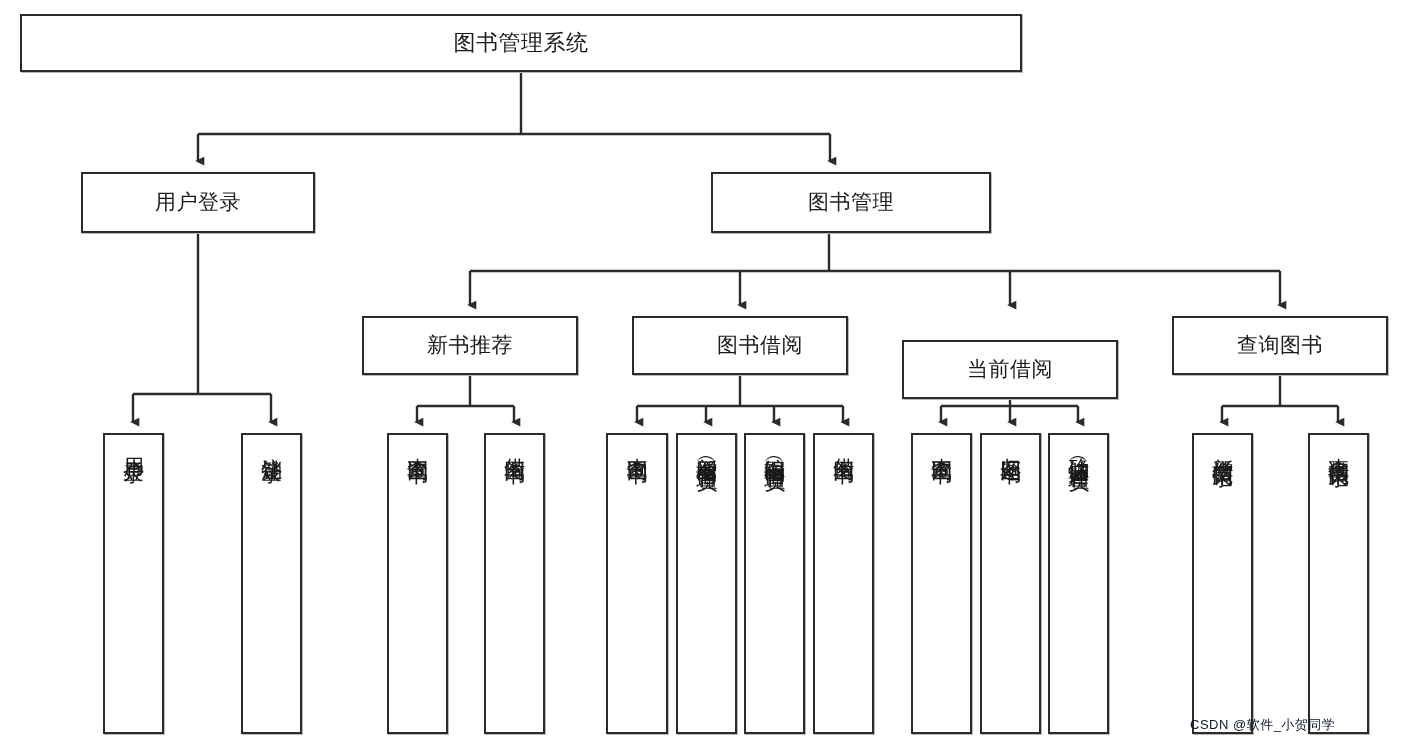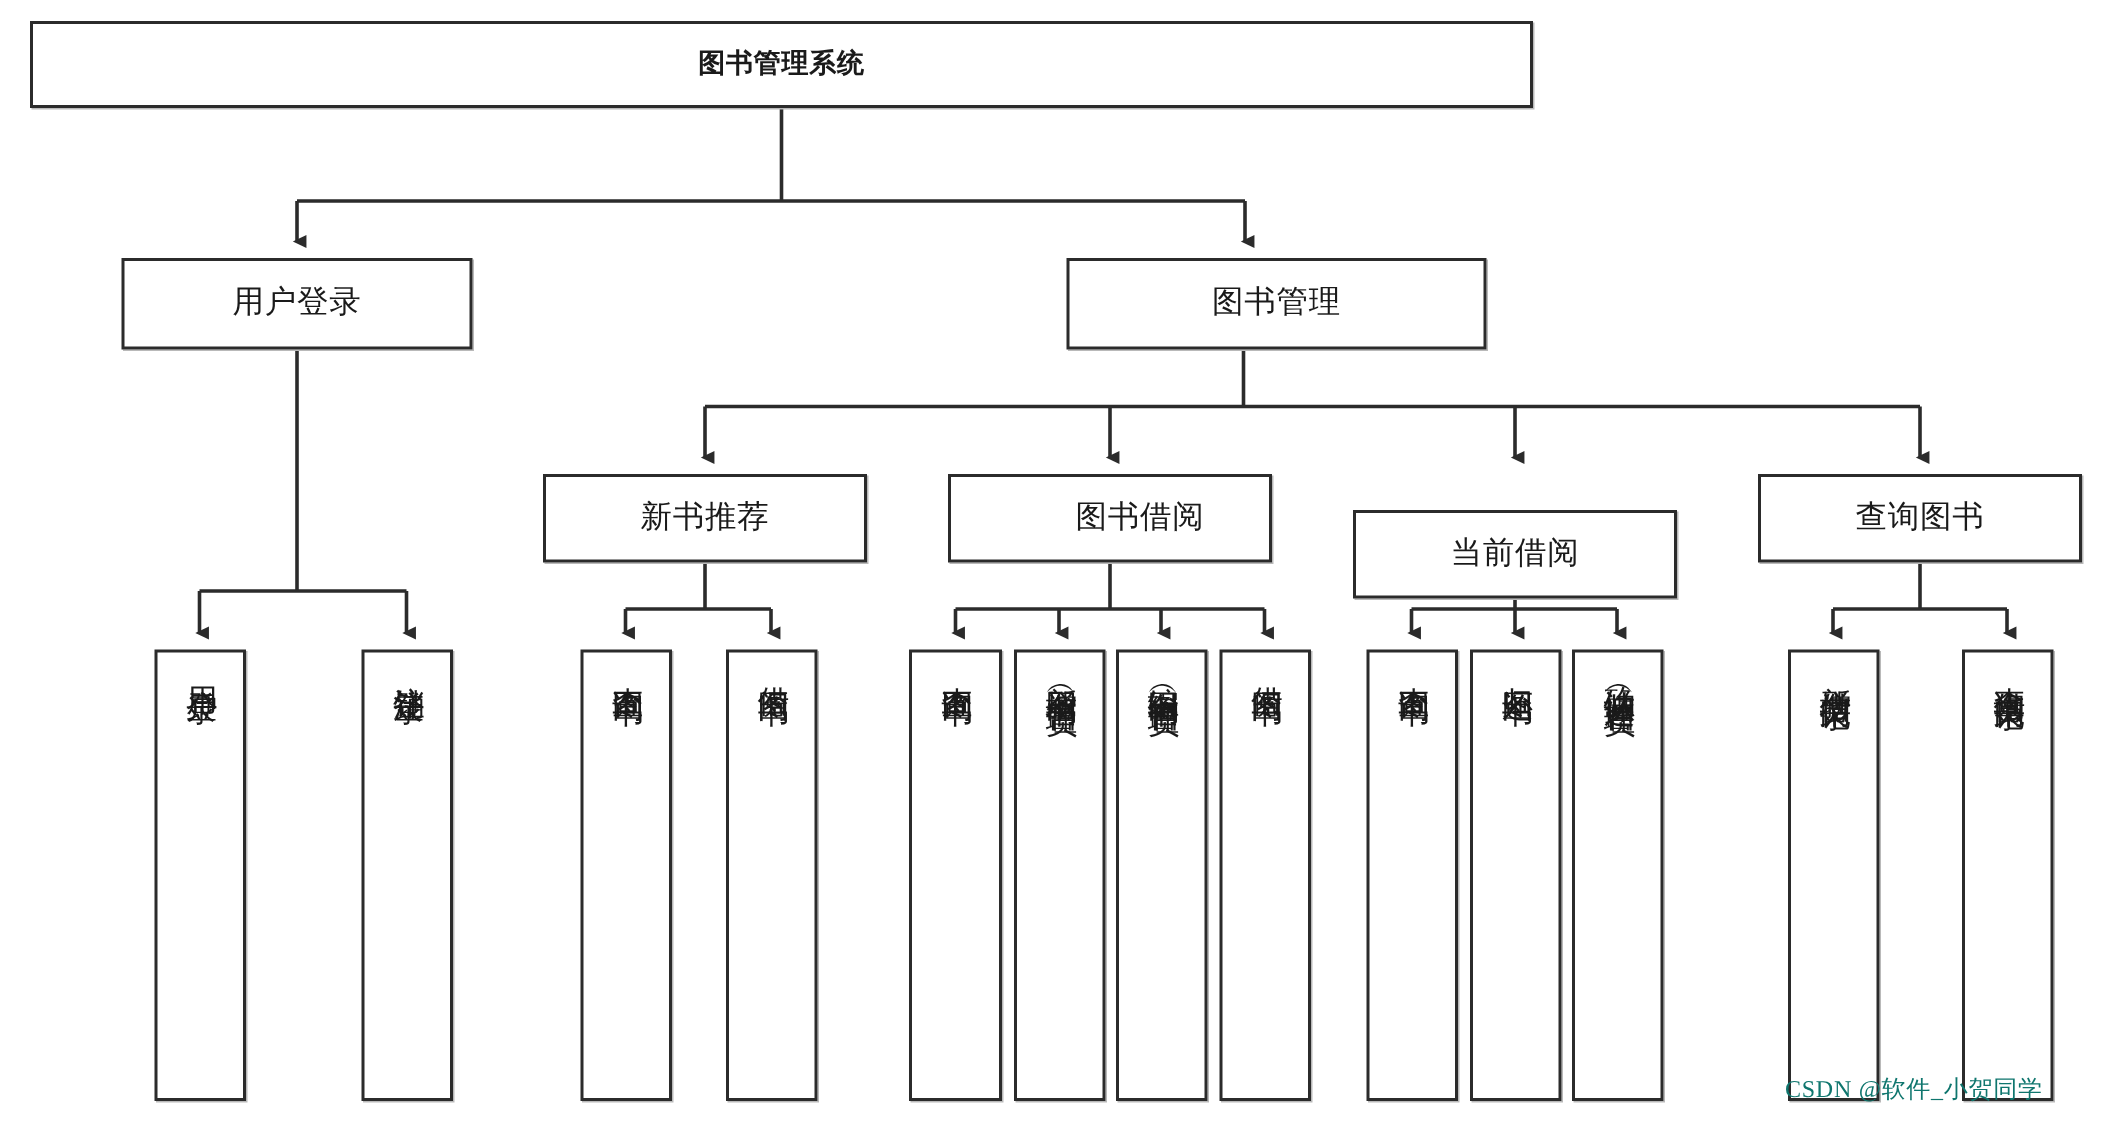--- a/index.html
+++ b/index.html
@@ -44,38 +44,36 @@
   }
   .node.vert .label {
     writing-mode: vertical-rl;
     text-orientation: upright;
     font-size: 21px;
     line-height: 1.16;
     letter-spacing: 2px;
     white-space: nowrap;
   }
   .node.root .label {
-    font-size: 18px;
-    font-weight: bold;
+    font-size: 22px;
   }
   #edges {
     position: absolute;
     left: 0;
     top: 0;
     width: 1405px;
     height: 747px;
     pointer-events: none;
   }
   .watermark {
     position: absolute;
-    color: #0f766e;
-    font-size: 16px;
+    color: #0f172a;
+    font-size: 13px;
     white-space: nowrap;
     letter-spacing: 0.5px;
-    font-family: Liberation Serif, serif;
   }
 </style>
 </head>
 <body>
 
 <div id="canvas">
 
   <svg id="edges" viewBox="0 0 1405 747">
     <defs>
       <marker id="arrow" markerWidth="10" markerHeight="10" refX="4.6" refY="6.6" orient="auto" markerUnits="userSpaceOnUse">

